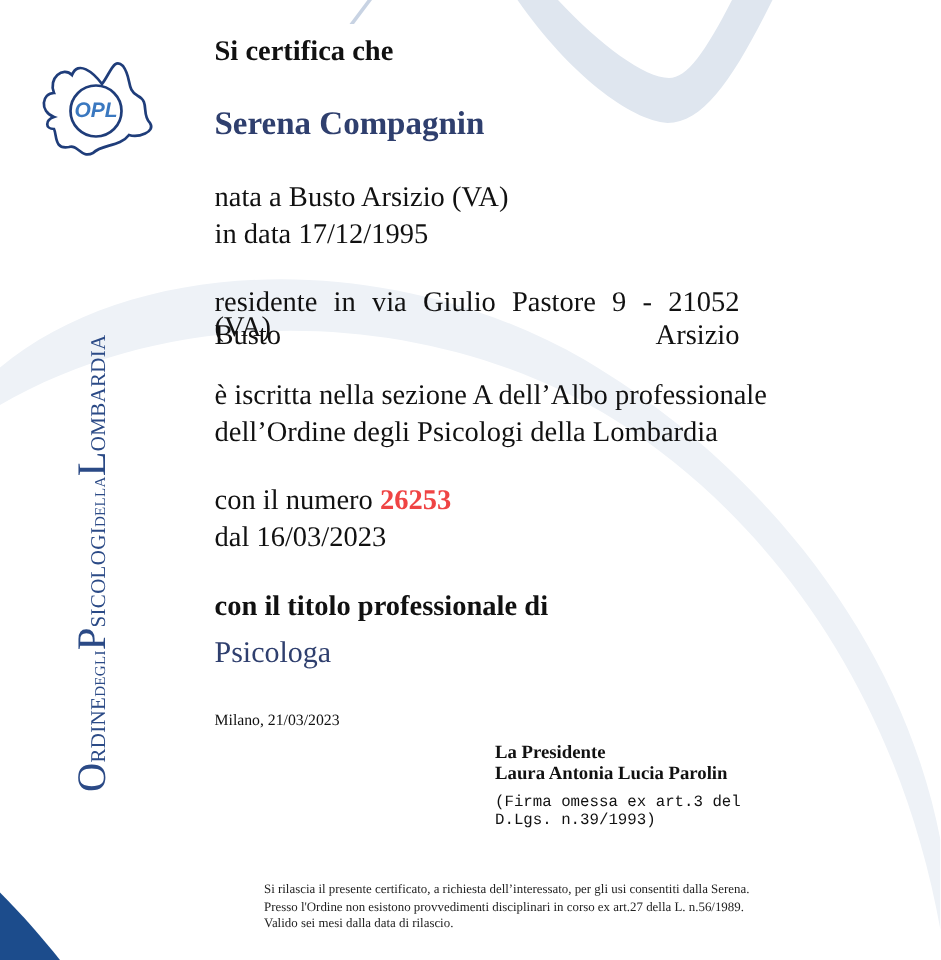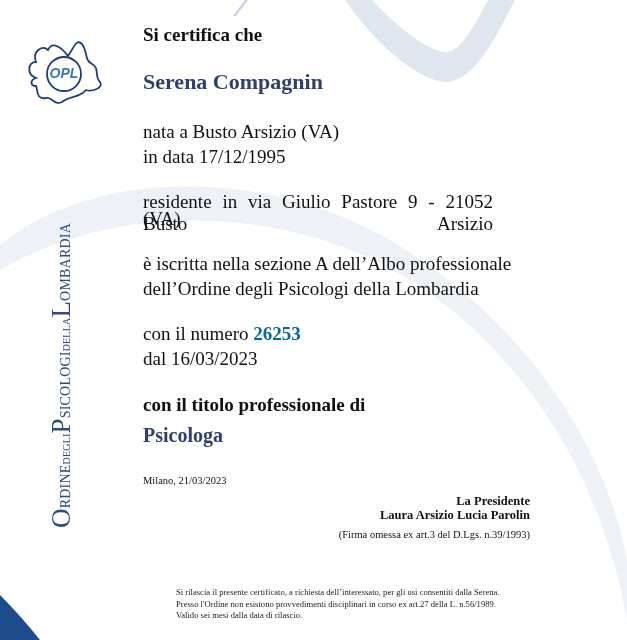--- a/index.html
+++ b/index.html
@@ -17,28 +17,28 @@
     transform-origin: 0 0; transform: rotate(-90deg);
     white-space: nowrap; color: #2b4a86;
     font-family: "Liberation Serif", serif; letter-spacing: 0.2px;
     font-size: 14px; line-height: 26px;
   }
   .side-title .big { font-size: 27px; }
   .content { position: absolute; z-index: 3; left: 143px; top: 0; width: 350px; }
   .abs { position: absolute; left: 0; white-space: nowrap; }
   .t15 { font-size: 19px; }
   .bold { font-weight: bold; }
-  .accent { color: #0369a1; }
+  .accent { color: #ef4444; }
   .name { font-size: 22px; font-weight: bold; color: #2f3f6e; }
-  .title-prof { font-size: 20px; font-weight: bold; color: #2f3f6e; }
+  .title-prof { font-size: 20px; font-weight: normal; color: #2f3f6e; }
   .just { white-space: normal; text-align: justify; text-align-last: justify; width: 350px; }
   .small { font-size: 10.5px; }
-  .sign { position: absolute; z-index: 3; left: 330px; top: 494px; width: 200px; text-align: right; }
+  .sign { position: absolute; z-index: 3; left: 330px; top: 494px; width: 200px; text-align: left; }
   .sign .l { font-size: 12.5px; font-weight: bold; line-height: 14px; }
-  .sign .note { font-size: 10.5px; margin-top: 7px; }
+  .sign .note { font-size: 10.5px; margin-top: 7px; font-family: Liberation Mono, monospace; }
   .footer { position: absolute; z-index: 3; left: 176px; top: 587px; width: 360px; font-size: 8.6px; line-height: 11.6px; color: #222; white-space: nowrap; }
 </style>
 </head>
 <body>
 
 <svg class="bg" viewBox="0 0 627 640">
   <path d="M345 0 C 380 50, 420 80, 445 82 C 470 82, 490 50, 515 0 L 488 0 C 470 35, 458 52, 446 52 C 430 52, 400 30, 372 0 Z" fill="#dfe6ef"></path>
   <path d="M0 245 C 90 170, 260 165, 390 240 C 500 305, 600 420, 627 560 L 627 620 C 600 470, 520 350, 410 280 C 290 205, 120 200, 0 270 Z" fill="#eef2f7"></path>
   <path d="M245 0 L 233 16 L 236 16 L 248 0 Z" fill="#c8d3e3"></path>
   <path d="M0 595 C 15 610, 28 625, 40 640 L 0 640 Z" fill="#1c4c8c"></path>
@@ -68,21 +68,21 @@
     <span class="bold accent">26253</span>
   </div>
   <div class="abs t15" style="top:348px">dal 16/03/2023</div>
   <div class="abs t15 bold" style="top:394px">con il titolo professionale di</div>
   <div class="abs title-prof" style="top:424px">Psicologa</div>
   <div class="abs small" style="top:475px">Milano, 21/03/2023</div>
 </div>
 
 <div class="sign">
   <div class="l">La Presidente</div>
-  <div class="l">Laura Arsizio Lucia Parolin</div>
+  <div class="l">Laura Antonia Lucia Parolin</div>
   <div class="note">(Firma omessa ex art.3 del D.Lgs. n.39/1993)</div>
 </div>
 
 <div class="footer">
   <div>Si rilascia il presente certificato, a richiesta dell’interessato, per gli usi consentiti dalla Serena.</div>
   <div>Presso l'Ordine non esistono provvedimenti disciplinari in corso ex art.27 della L. n.56/1989.</div>
   <div>Valido sei mesi dalla data di rilascio.</div>
 </div>
 
 </body></html>

